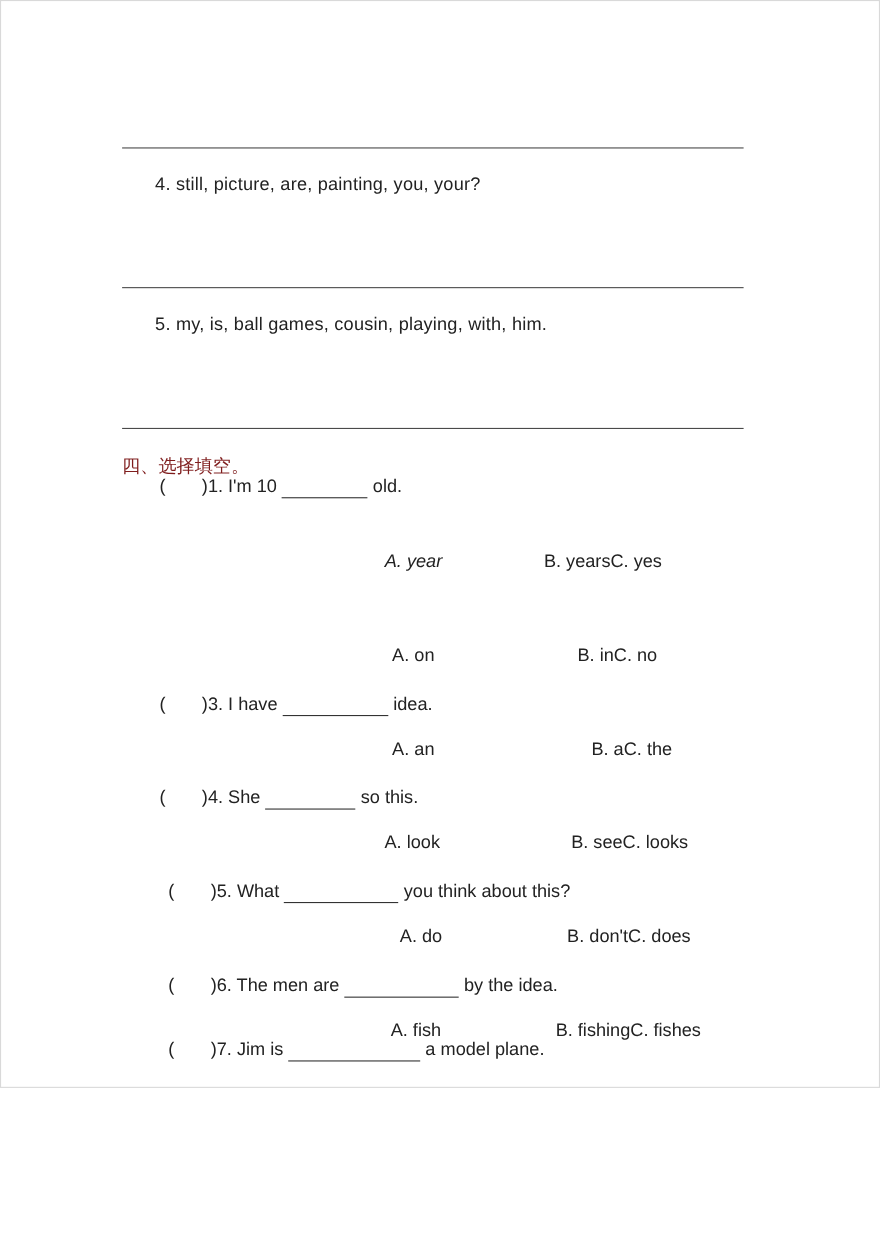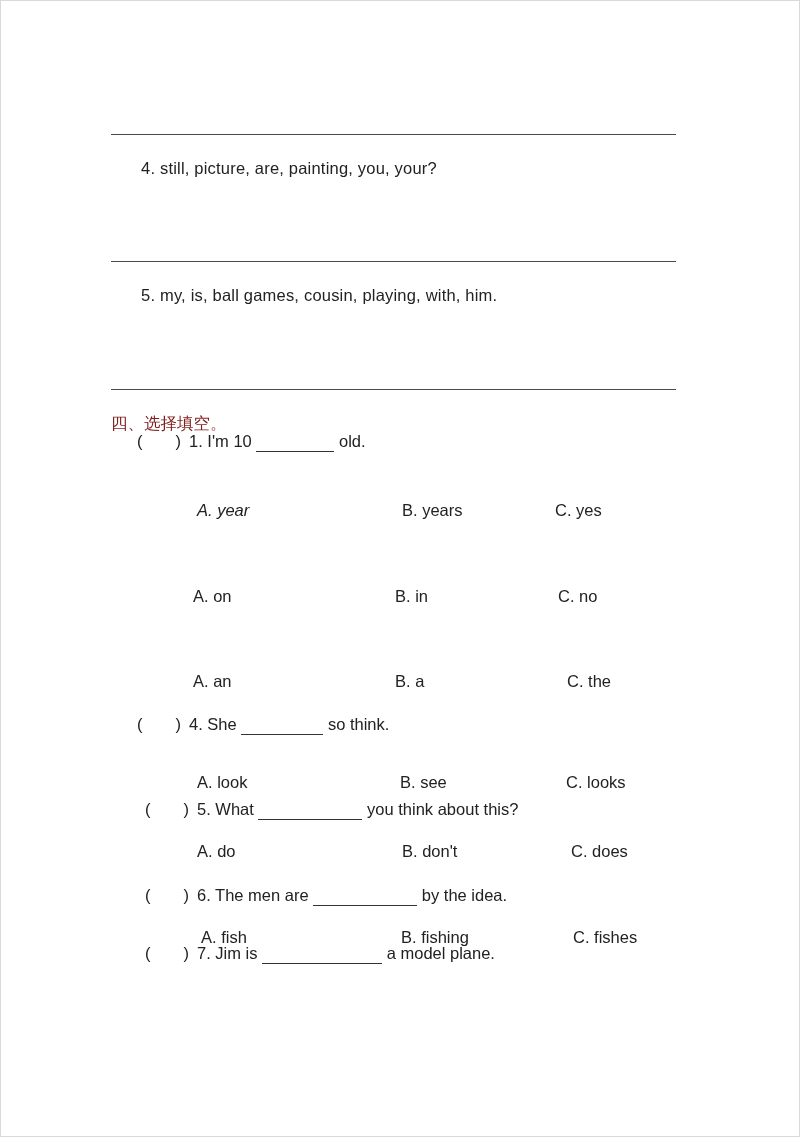--- a/index.html
+++ b/index.html
@@ -7,25 +7,26 @@
     padding: 0;
     background: #ffffff;
   }
   body {
     font-family: "Liberation Sans", sans-serif;
     color: #1a1a1a;
   }
   .page {
     position: relative;
     width: 800px;
-    height: 1137px;
+    height: 989px;
     background: #ffffff;
     border: 1px solid #d9d9d9;
     box-sizing: border-box;
     overflow: hidden;
+    text-align: right;
   }
   .content {
     position: absolute;
     left: 0;
     top: 0;
     width: 800px;
     height: 1137px;
   }
   .rule {
     position: absolute;
@@ -105,30 +106,35 @@
       <span>old.</span>
     </div>
     <div class="optline" style="left:196px; top:500px;">
       <span class="opt" style="width:205px;font-style:italic;">A. year</span><span class="opt" style="width:153px;">B. years</span><span class="opt">C. yes</span>
     </div>
 
     <div class="optline" style="left:192px; top:586px;">
       <span class="opt" style="width:202px;">A. on</span><span class="opt" style="width:163px;">B. in</span><span class="opt">C. no</span>
     </div>
 
+    <div class="qline" style="left:136px; top:628px;">
+      <span class="paren">(　　)</span><span>3. I have</span>
+      <span class="blank-s" style="width:96px;">&nbsp;</span>
+      <span>idea.</span>
+    </div>
     <div class="optline" style="left:192px; top:671px;">
       <span class="opt" style="width:202px;">A. an</span><span class="opt" style="width:172px;">B. a</span><span class="opt">C. the</span>
     </div>
 
     <div class="qline" style="left:136px; top:713px;">
       <span class="paren">(　　)</span><span>4. She</span>
       <span class="blank-s" style="width:82px;">&nbsp;</span>
-      <span>so think.</span>
+      <span>so this.</span>
     </div>
-    <div class="optline" style="left:196px; top:756px;margin-top:16px;">
+    <div class="optline" style="left:196px; top:756px;">
       <span class="opt" style="width:203px;">A. look</span><span class="opt" style="width:166px;">B. see</span><span class="opt">C. looks</span>
     </div>
 
     <div class="qline" style="left:144px; top:798px;">
       <span class="paren">(　　)</span><span>5. What</span>
       <span class="blank-s" style="width:104px;">&nbsp;</span>
       <span>you think about this?</span>
     </div>
     <div class="optline" style="left:196px; top:841px;">
       <span class="opt" style="width:205px;">A. do</span><span class="opt" style="width:169px;">B. don't</span><span class="opt">C. does</span>

